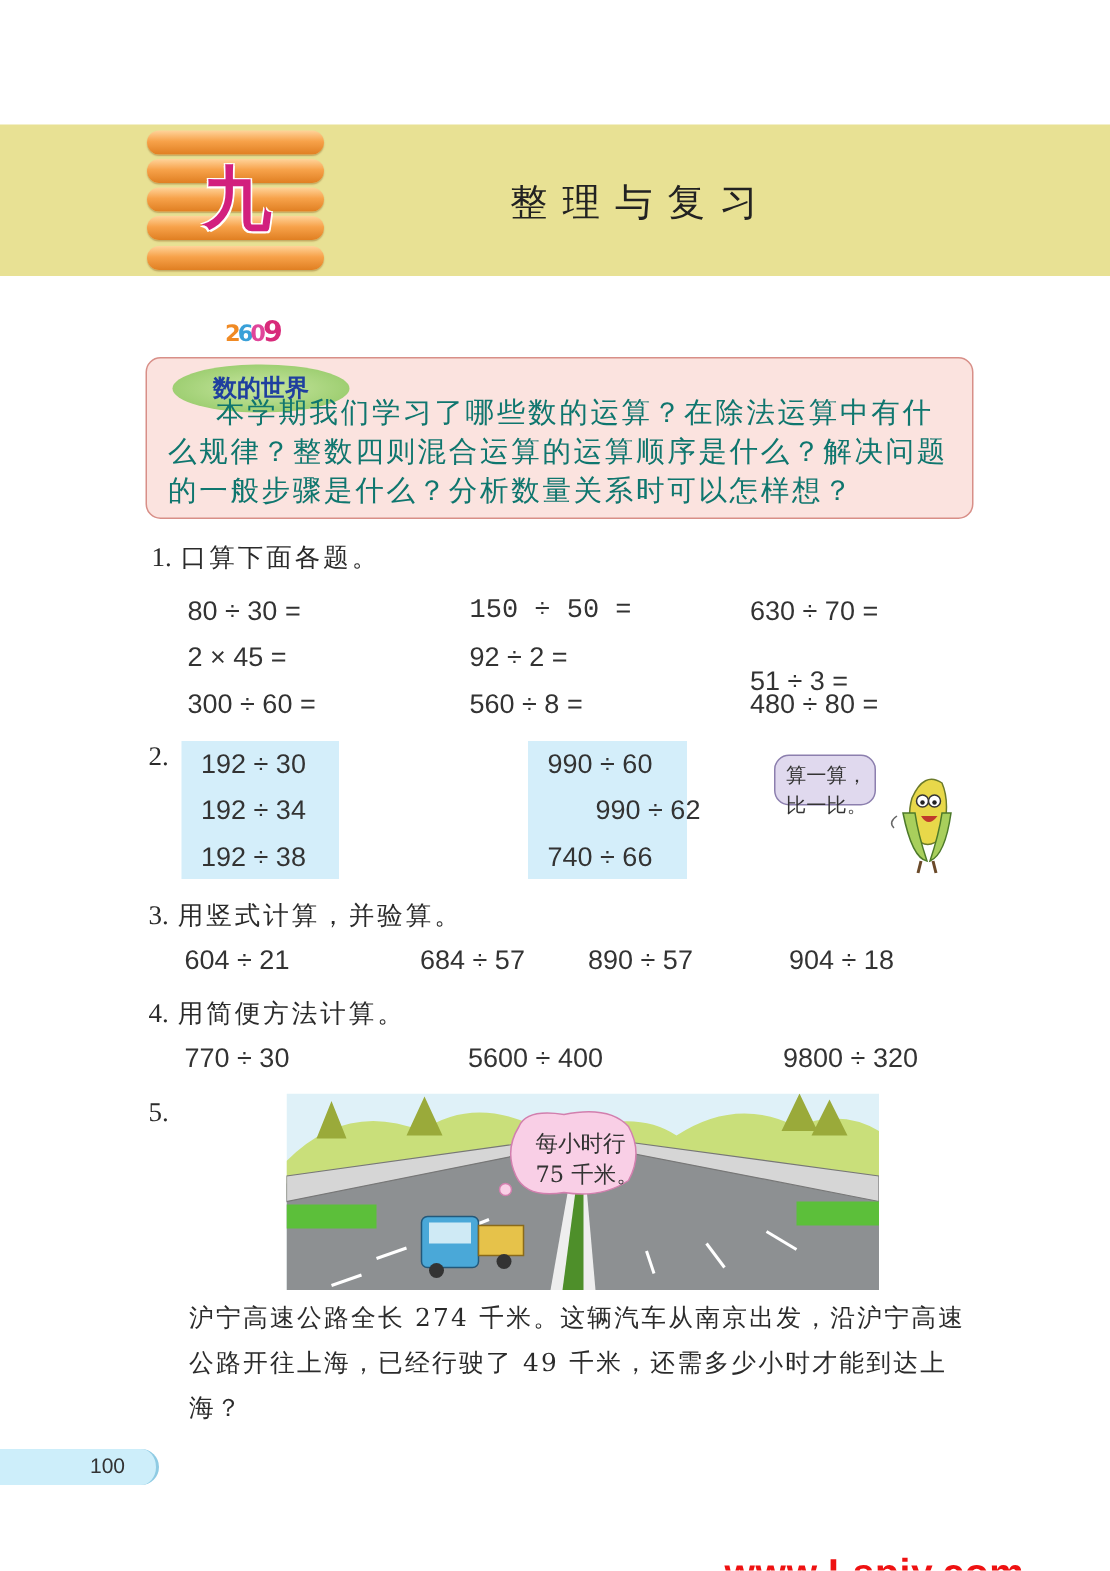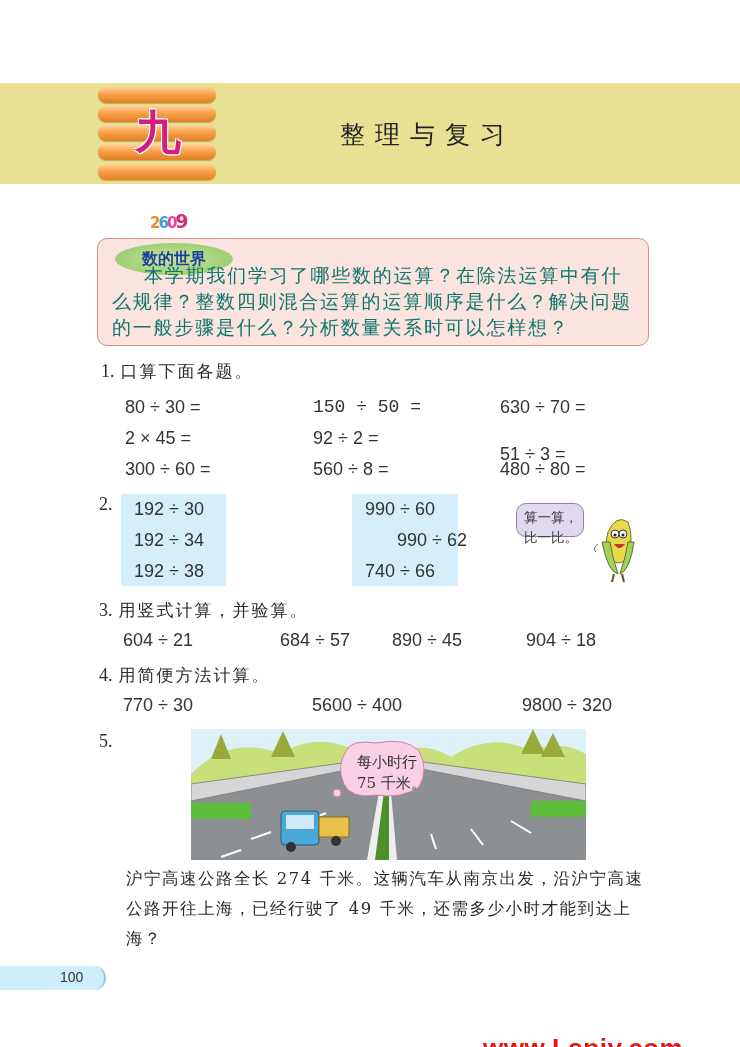--- a/index.html
+++ b/index.html
@@ -99,21 +99,21 @@
   <path d="M26 32 Q31 40 37 32Z" fill="#c0392b"></path>
   <path d="M10 32 Q4 36 8 40" stroke="#666" fill="#fff"></path>
   <path d="M26 62 L24 70 M34 62 L36 70" stroke="#6b4a2a" stroke-width="2"></path>
 </svg>
 
 <div class="abs q-label" style="left:99px; top:599px;">
   <span class="q-num">3.</span><span>用竖式计算，并验算。</span>
 </div>
 <div class="abs expr" style="left:123px; top:630px;">604 ÷ 21</div>
 <div class="abs expr" style="left:258px; top:630px;margin-left:22px;">684 ÷ 57</div>
-<div class="abs expr" style="left:392px; top:630px;">890 ÷ 45</div>
+<div class="abs expr" style="left:392px; top:630px;">890 ÷ 57</div>
 <div class="abs expr" style="left:526px; top:630px;">904 ÷ 18</div>
 
 <div class="abs q-label" style="left:99px; top:664px;">
   <span class="q-num">4.</span><span>用简便方法计算。</span>
 </div>
 <div class="abs expr" style="left:123px; top:695px;">770 ÷ 30</div>
 <div class="abs expr" style="left:312px; top:695px;">5600 ÷ 400</div>
 <div class="abs expr" style="left:522px; top:695px;">9800 ÷ 320</div>
 
 <div class="abs q-label" style="left:99px; top:731px;">

